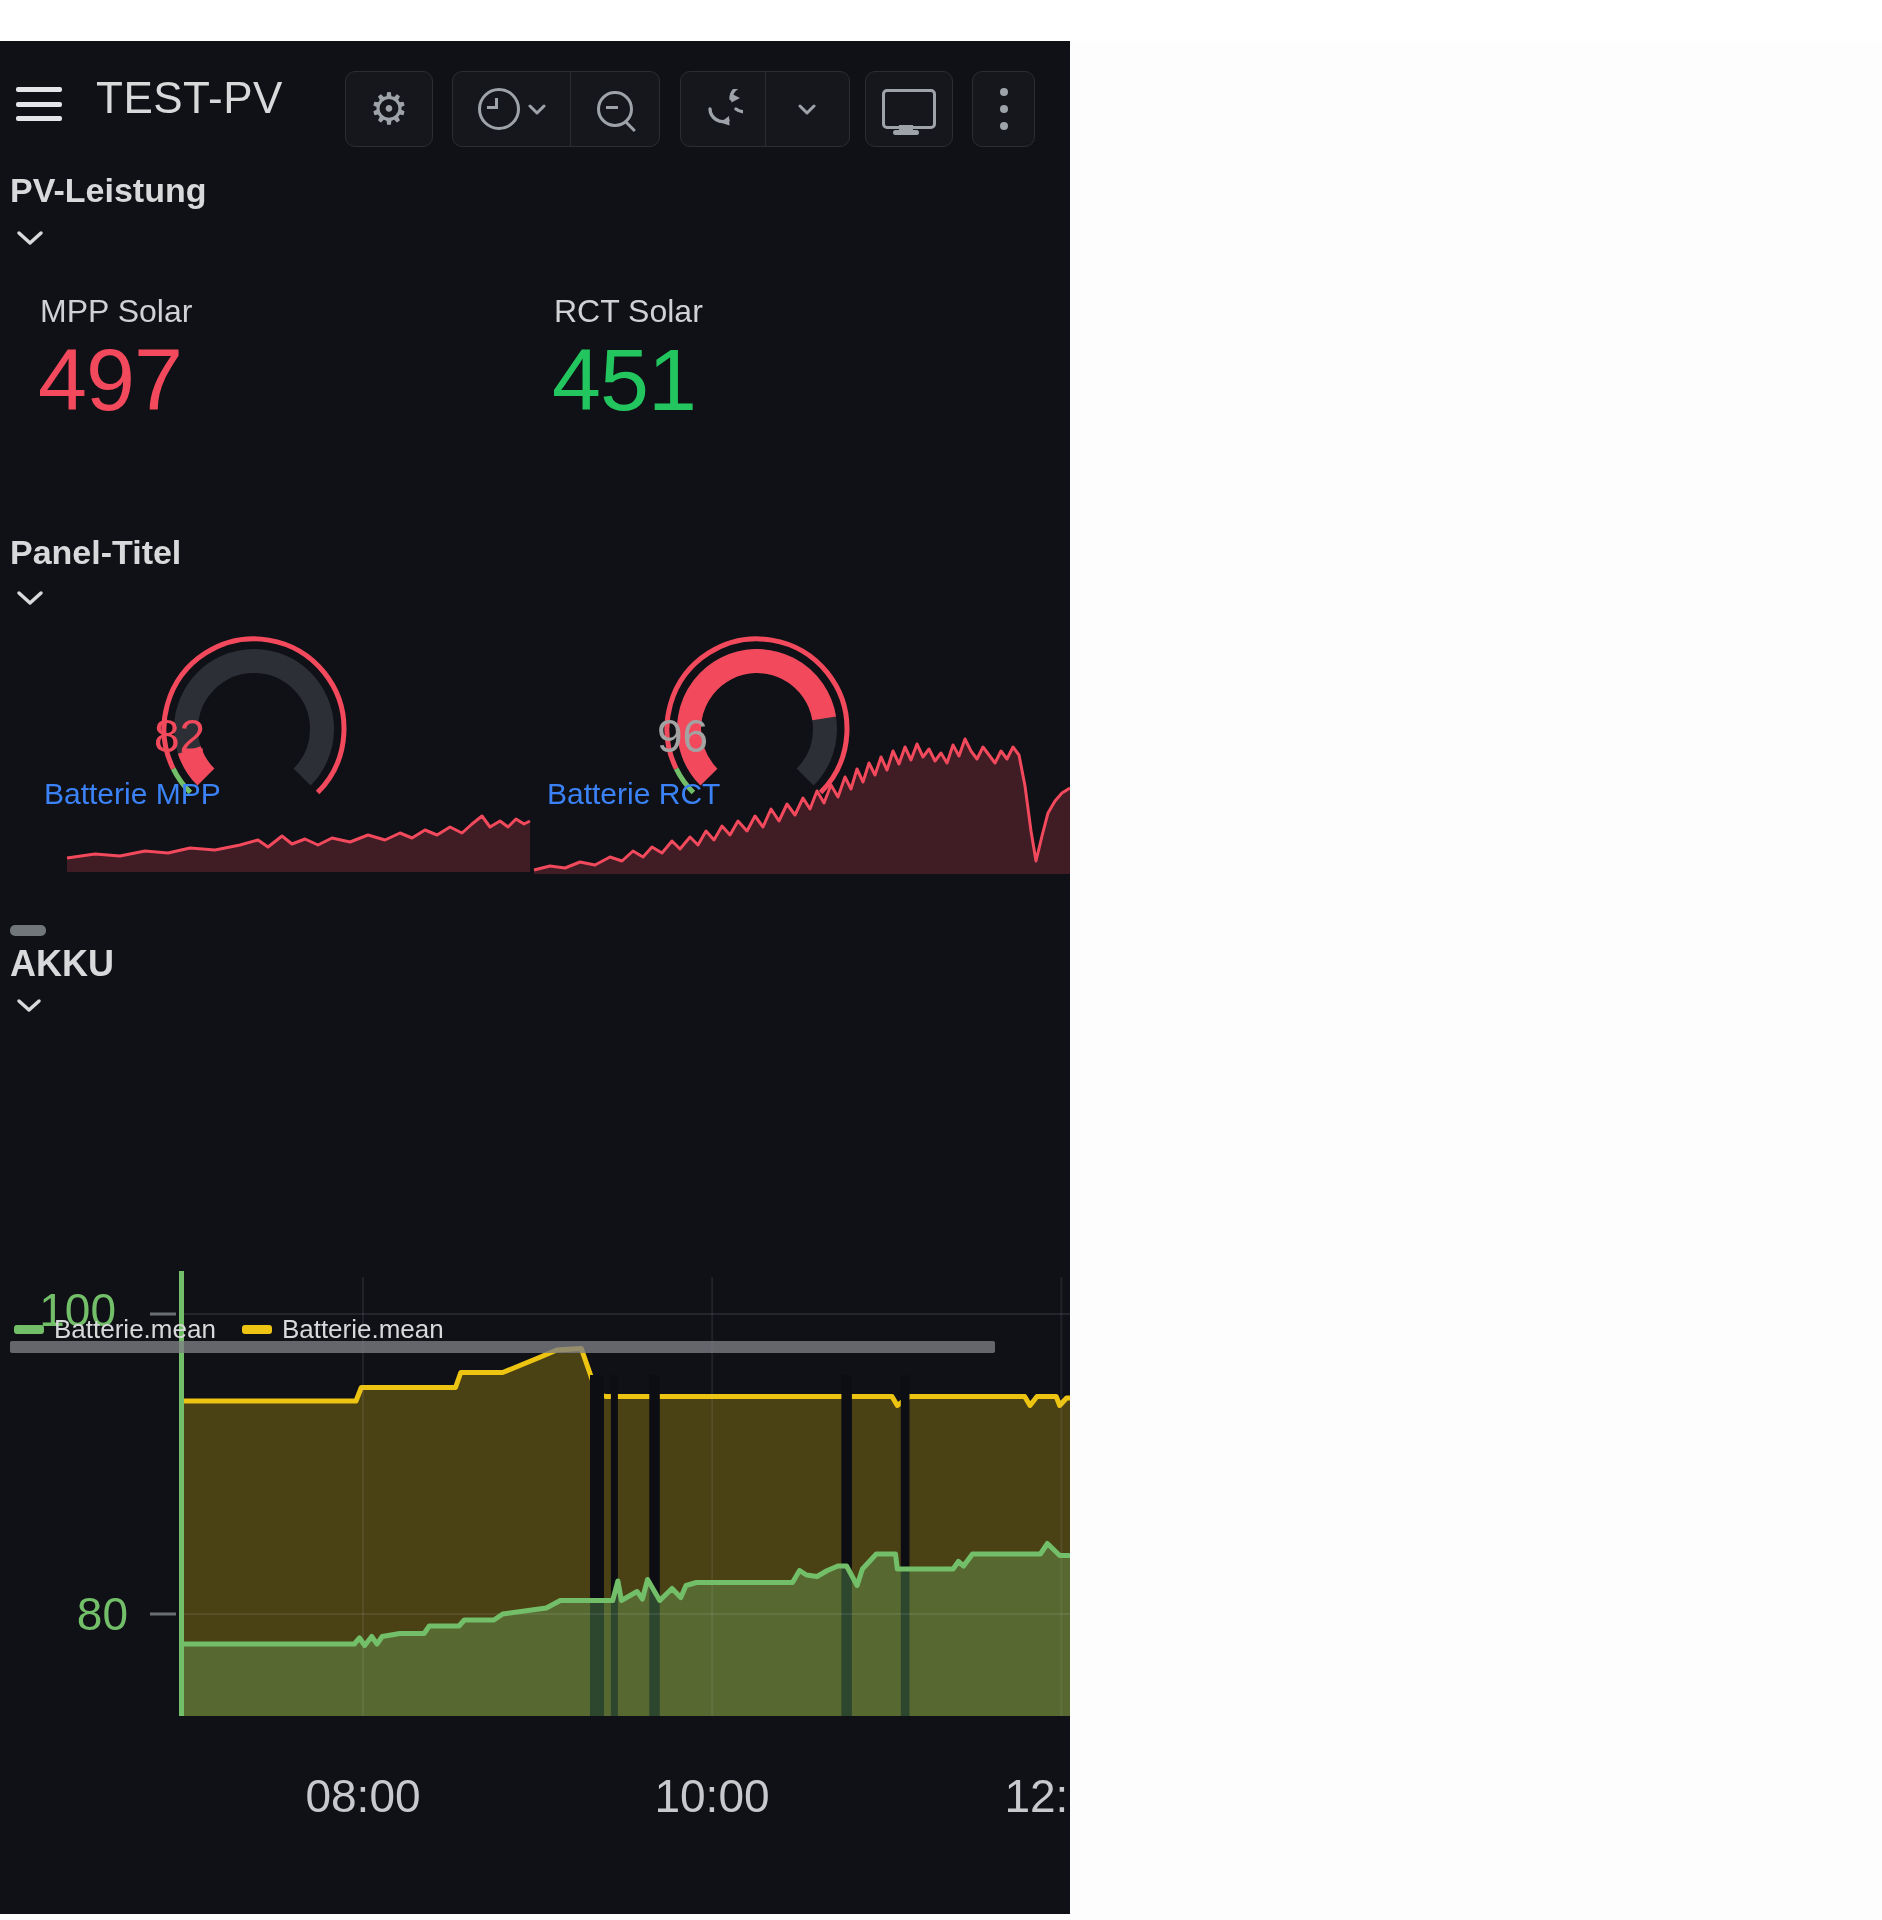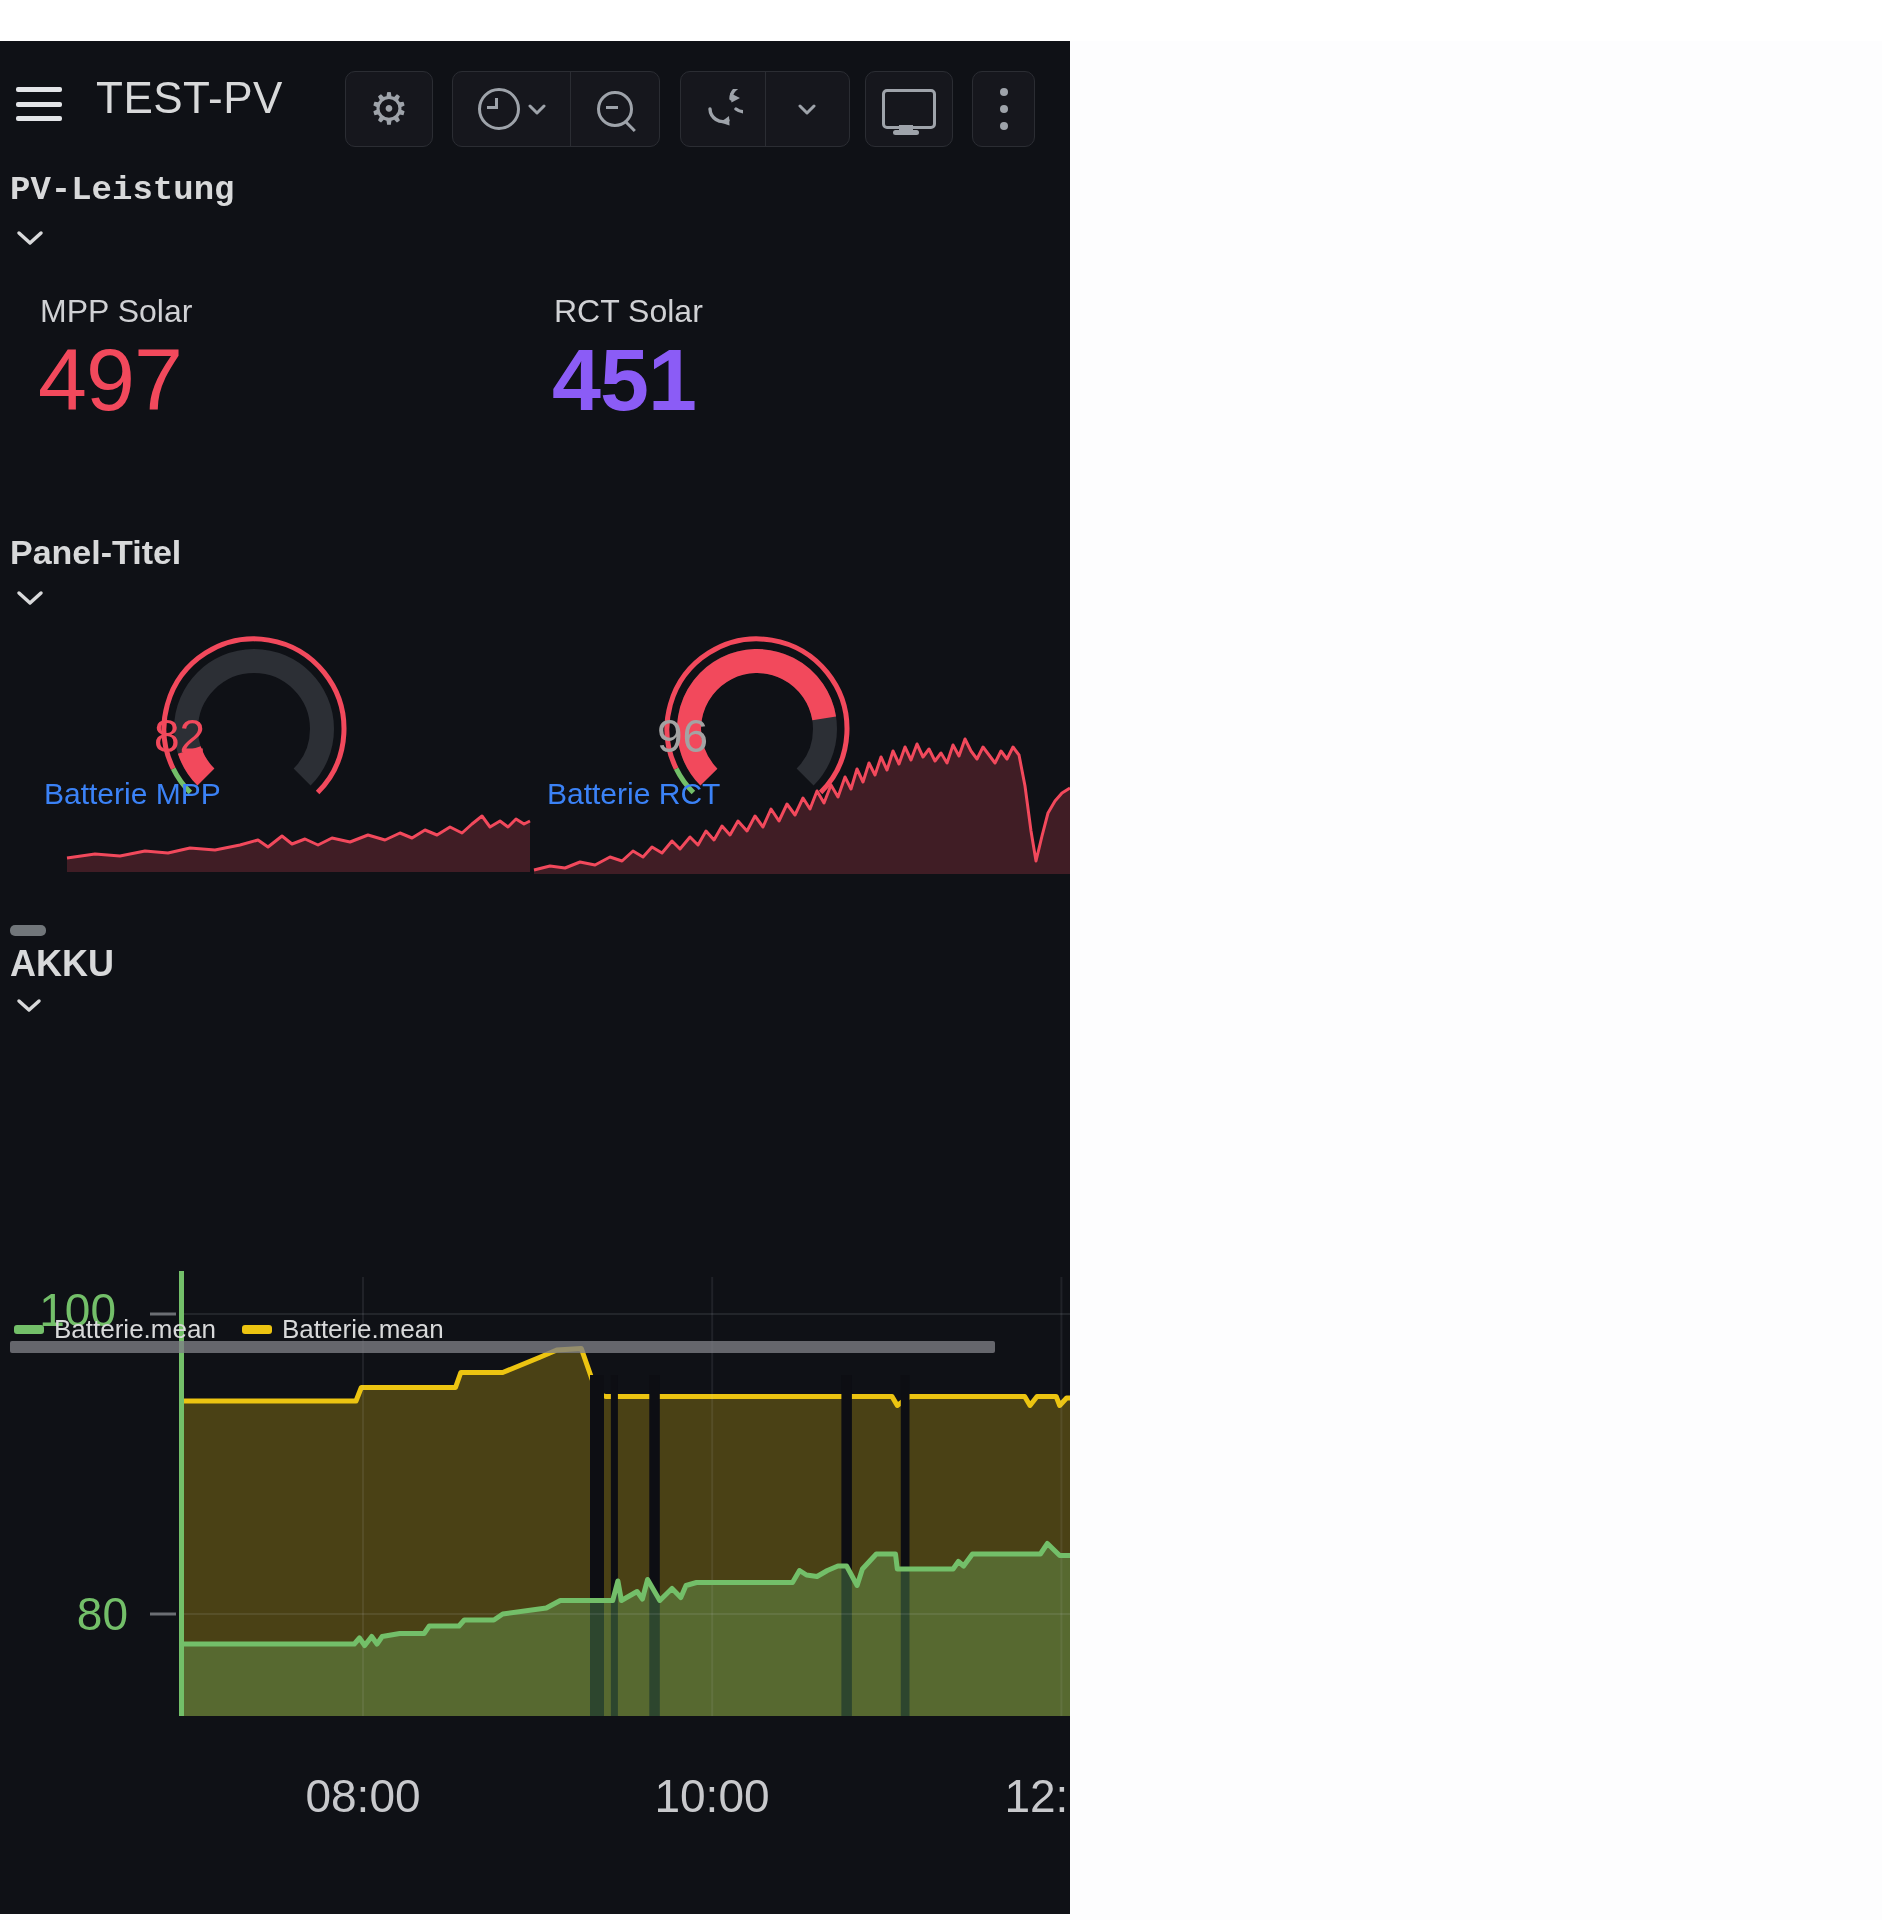--- a/index.html
+++ b/index.html
@@ -109,29 +109,29 @@
     </div>
 
     <div class="tbtn" style="left:972px;width:63px;">
       <span class="icon-kebab">
           <div></div>
           <div></div>
           <div></div>
         </span>
     </div>
 
-    <div class="row-title" style="left:10px;top:130px;font-size:34px;font-family:Liberation Mono, monospace;">PV-Leistung</div>
+    <div class="row-title" style="left:10px;top:130px;font-size:34px;">PV-Leistung</div>
     <svg class="abs" style="left:16px;top:188px;" width="28" height="18">
         <polyline points="3,4 14,14 25,4" fill="none" stroke="#d8d9da" stroke-width="3.5" stroke-linecap="round" stroke-linejoin="round"></polyline>
       </svg>
 
     <div class="stat-label" style="left:40px;top:252px;">MPP Solar</div>
     <div class="stat-value" style="left:38px;top:288px;color:#F2495C;">497</div>
     <div class="stat-label" style="left:554px;top:252px;">RCT Solar</div>
-    <div class="stat-value" style="left:552px;top:288px;color:#8b5cf6;font-weight:bold;">451</div>
+    <div class="stat-value" style="left:552px;top:288px;color:#22c55e;">451</div>
 
     <div class="row-title" style="left:10px;top:492px;font-size:34px;text-align:center;">Panel-Titel</div>
     <svg class="abs" style="left:16px;top:548px;" width="28" height="18">
         <polyline points="3,4 14,14 25,4" fill="none" stroke="#d8d9da" stroke-width="3.5" stroke-linecap="round" stroke-linejoin="round"></polyline>
       </svg>
 
     <svg id="spark-svg" class="abs" style="left:0;top:680px;" width="1070" height="160">
         <path d="M67 137 L95 133 L120 135 L145 130 L168 132 L190 127 L215 129 L240 124 L258 119 L268 126 L282 115 L292 123 L305 118 L318 124 L332 117 L350 121 L368 114 L385 119 L400 112 L412 117 L425 109 L437 114 L450 106 L462 112 L472 103 L482 95 L490 106 L500 100 L508 106 L516 98 L524 103 L530 100 L 530 151 L 67 151 Z" fill="rgba(242,73,92,0.22)"></path>
         <path d="M67 137 L95 133 L120 135 L145 130 L168 132 L190 127 L215 129 L240 124 L258 119 L268 126 L282 115 L292 123 L305 118 L318 124 L332 117 L350 121 L368 114 L385 119 L400 112 L412 117 L425 109 L437 114 L450 106 L462 112 L472 103 L482 95 L490 106 L500 100 L508 106 L516 98 L524 103 L530 100" fill="none" stroke="#F2495C" stroke-width="3" stroke-linejoin="round"></path>
         <path d="M534 149 L550 145 L565 147 L580 141 L595 144 L610 136 L622 140 L633 130 L643 136 L652 126 L662 132 L672 120 L680 128 L690 116 L698 124 L706 110 L714 119 L722 105 L730 114 L738 100 L747 110 L755 95 L763 106 L771 88 L779 100 L787 83 L795 94 L803 77 L810 88 L817 70 L824 82 L831 64 L838 76 L845 56 L851 68 L857 48 L863 61 L869 42 L875 54 L881 36 L887 49 L893 30 L899 43 L905 26 L911 39 L917 23 L923 36 L929 28 L935 40 L941 32 L947 42 L953 24 L959 35 L965 18 L971 30 L977 38 L983 26 L989 34 L995 42 L1001 30 L1007 38 L1013 26 L1019 34 L1025 65 L1031 110 L1036 140 L1042 115 L1048 92 L1055 80 L1062 72 L1070 67 L 1070 153 L 534 153 Z" fill="rgba(242,73,92,0.22)"></path>

